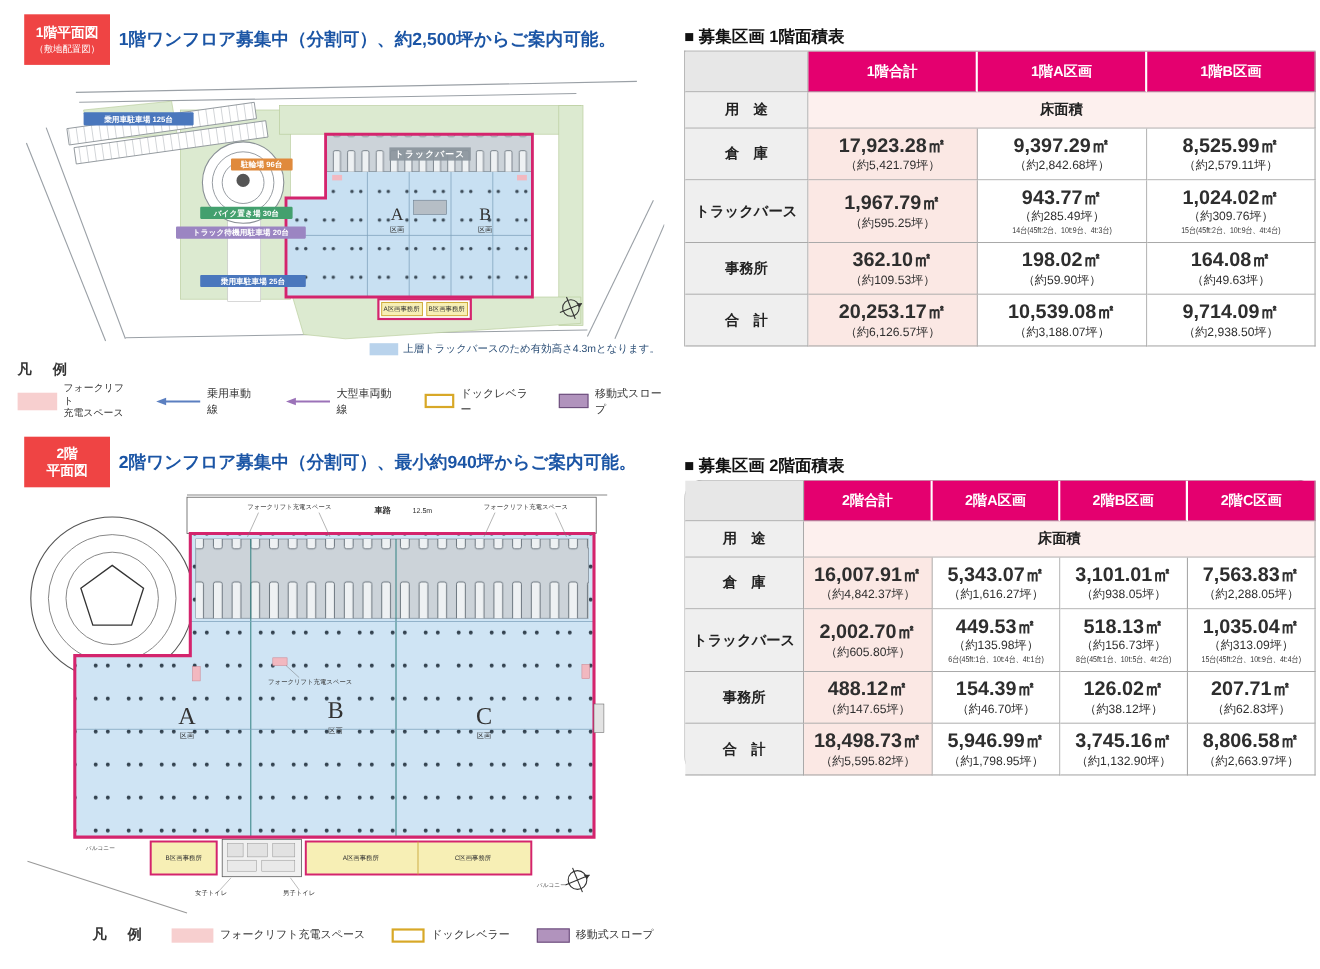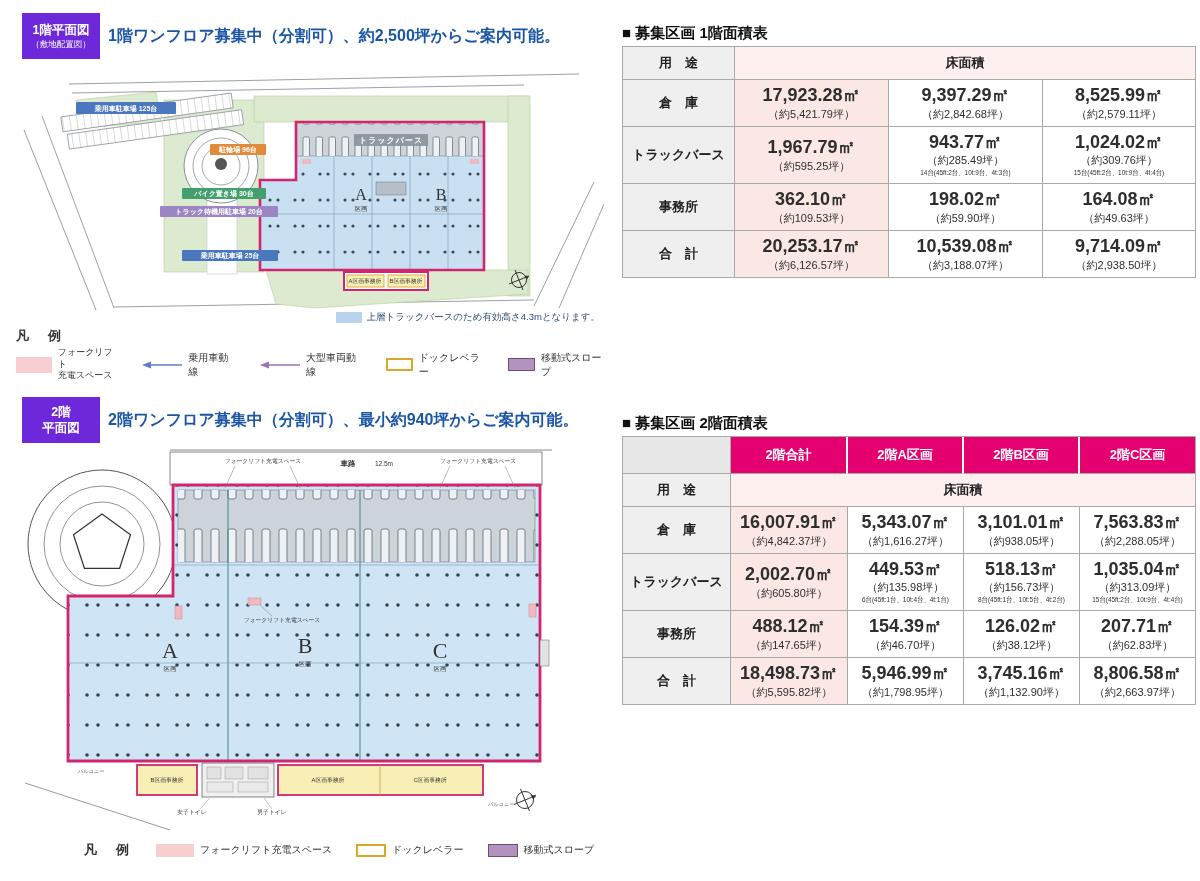--- a/index.html
+++ b/index.html
@@ -1,20 +1,20 @@
 <!DOCTYPE html>
 <html><head>
 <meta charset="utf-8">
 <style>
   * { margin:0; padding:0; box-sizing:border-box; }
   body { background:#fff; font-family:"Liberation Sans", sans-serif; }
   .page { position:relative; width:1200px; height:881px; background:#ffffff; overflow:hidden; }
 
   
-  .badge { position:absolute; width:78px; height:46px; background:#6d28d9; color:#fff;
+  .badge { position:absolute; width:78px; height:46px; background:#ef4444; color:#fff;
            display:flex; flex-direction:column; justify-content:center; align-items:center; }
   .badge-l1 { font-size:12.5px; font-weight:bold; line-height:1.3; }
   .badge-l2 { font-size:8.5px; line-height:1.3; }
   .headline { position:absolute; font-size:16px; font-weight:bold; color:#1b55a5; }
 
   
   .tbl-title { position:absolute; font-size:15px; font-weight:bold; color:#111; }
   .area-table { position:absolute; border-collapse:separate; border-spacing:0; table-layout:fixed;
                 background:#fff; border-top:1px solid #a9a9a9; border-left:1px solid #a9a9a9; }
   .area-table th, .area-table td { border-right:1px solid #a9a9a9; border-bottom:1px solid #a9a9a9;
@@ -214,20 +214,26 @@
   <div class="tbl-title" style="left:622px; top:24px;text-align:right;">■ 募集区画 1階面積表</div>
   <table class="area-table" style="left:622px; top:46px; width:573px;">
     <colgroup>
         <col style="width:112px">
         <col style="width:154px">
         <col style="width:154px">
         <col style="width:153px">
       </colgroup>
     <tbody>
       <tr>
+        <th class="corner"></th>
+        <th class="pink">1階合計</th>
+        <th class="pink">1階A区画</th>
+        <th class="pink last">1階B区画</th>
+      </tr>
+      <tr>
         <td class="lbl">用　途</td>
         <td class="usage" colspan="3">床面積</td>
       </tr>
       <tr>
         <td class="lbl">倉　庫</td>
         <td class="d sum">
             <div class="v">17,923.28㎡</div>
             <div class="a">（約5,421.79坪）</div>
           </td>
         <td class="d">
@@ -389,21 +395,21 @@
       <span class="sw dock-sw"></span>
       <span class="li-label">ドックレベラー</span>
     </div>
     <div class="li">
       <span class="sw slope-sw"></span>
       <span class="li-label">移動式スロープ</span>
     </div>
   </div>
 
   <div class="tbl-title" style="left:622px; top:414px;">■ 募集区画 2階面積表</div>
-  <table class="area-table" style="left:622px; top:436px; width:573px;">
+  <table class="area-table" style="left:622px; top:436px; width:573px;border-radius:17px;">
     <colgroup>
         <col style="width:108px">
         <col style="width:117px">
         <col style="width:116px">
         <col style="width:116px">
         <col style="width:116px">
       </colgroup>
     <tbody>
       <tr>
         <th class="corner"></th>

